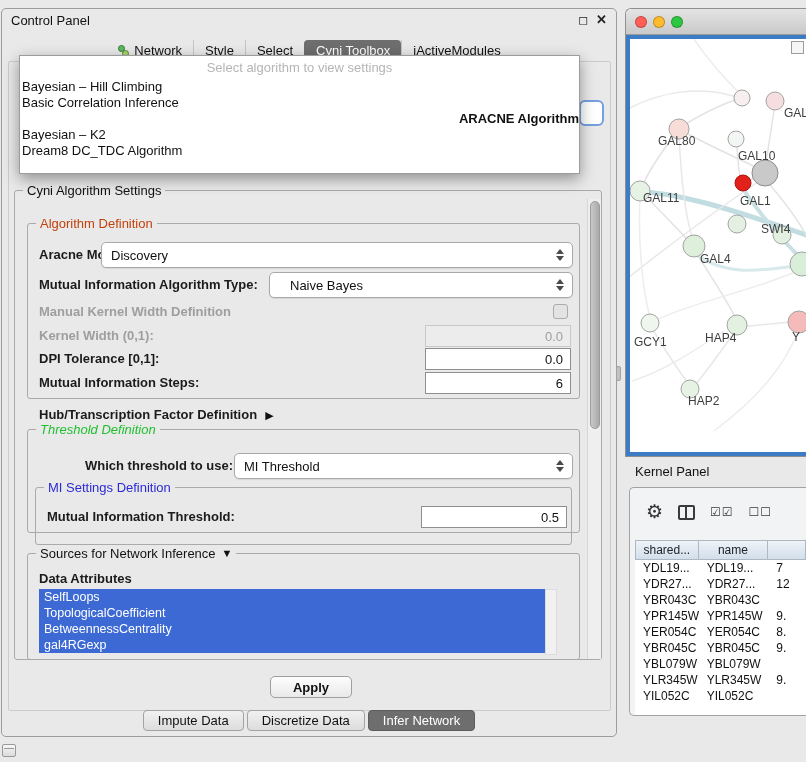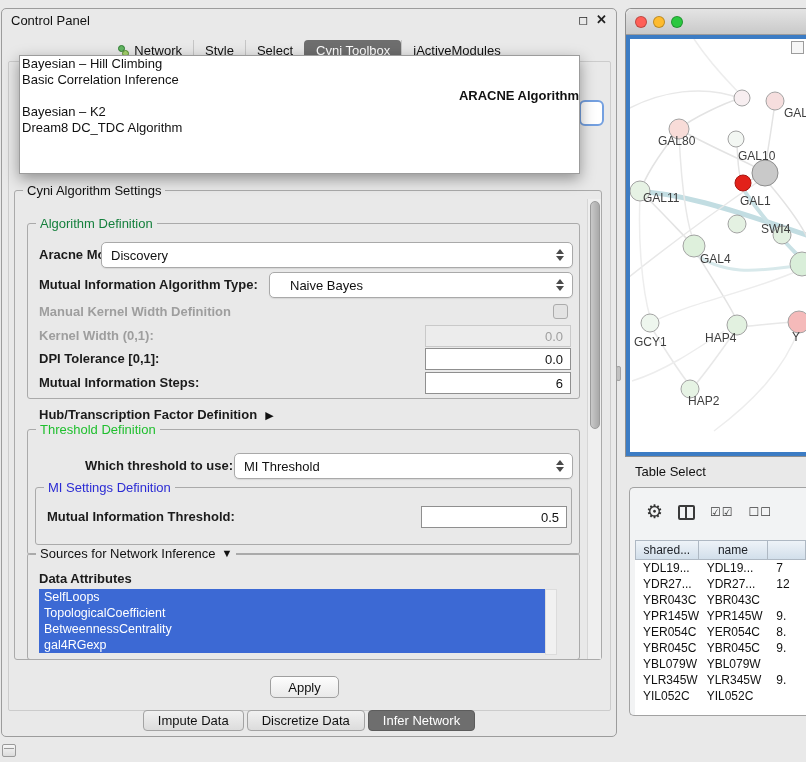--- a/index.html
+++ b/index.html
@@ -124,39 +124,40 @@
         <div class="tab">
           <span>jActiveModules</span>
         </div>
       </div>
 
     <div class="content-frame"></div>
 
     <div class="combo-fragment"></div>
 
     <div class="popup">
+      <div class="ph">Select algorithm to view settings</div>
       <div>
           <div class="opt">Bayesian – Hill Climbing</div>
           <div class="opt">Basic Correlation Inference</div>
           <div class="opt sel">ARACNE Algorithm</div>
           <div class="opt">Bayesian – K2</div>
           <div class="opt">Dream8 DC_TDC Algorithm</div>
         </div>
     </div>
 
     <div class="grp" style="left:12px;top:181px;width:588px;height:470px;">
       <span class="gtitle">Cyni Algorithm Settings</span>
     </div>
 
     <div class="vscroll">
       <div class="thumb"></div>
     </div>
 
     <div class="grp" style="left:25px;top:214px;width:553px;height:176px;">
-      <span class="gtitle t-blue" style="color: #15803d;">Algorithm Definition</span>
+      <span class="gtitle t-blue" style="color: #c2410c;">Algorithm Definition</span>
     </div>
 
     <span class="lbl" style="left:37px;top:238px;">Aracne Mode:</span>
     <div class="combo" style="left:99px;top:233px;width:472px;">
       <span>Discovery</span>
       <span class="arrows">
           <i class="up"></i>
           <i class="dn"></i>
         </span>
     </div>
@@ -180,21 +181,21 @@
     <div class="field" style="left:423px;top:339px;width:146px;">0.0</div>
 
     <span class="lbl" style="left:37px;top:366px;">Mutual Information Steps:</span>
     <div class="field" style="left:423px;top:363px;width:146px;">6</div>
 
     <div class="abs" style="left:37px;top:398px;display:flex;align-items:center;gap:8px;">
       <span class="lbl" style="position:static;">Hub/Transcription Factor Definition</span>
       <span class="tri">▶</span>
     </div>
 
-    <div class="grp" style="left:25px;top:420px;width:553px;height:126px;">
+    <div class="grp" style="left:25px;top:420px;width:553px;height:104px;font-style:italic;">
       <span class="gtitle t-green" style="color: rgb(31, 191, 46);">Threshold Definition</span>
     </div>
 
     <span class="lbl" style="left:83px;top:449px;">Which threshold to use:</span>
     <div class="combo" style="left:232px;top:444px;width:339px;">
       <span>MI Threshold</span>
       <span class="arrows">
           <i class="up"></i>
           <i class="dn"></i>
         </span>
@@ -214,21 +215,21 @@
     </div>
     <span class="lbl" style="left:37px;top:562px;">Data Attributes</span>
     <div class="attr-list">
         <div class="attr-item" style="background: rgb(60, 105, 212);">SelfLoops</div>
         <div class="attr-item" style="background: rgb(60, 105, 212);">TopologicalCoefficient</div>
         <div class="attr-item" style="background: rgb(60, 105, 212);">BetweennessCentrality</div>
         <div class="attr-item" style="background: rgb(60, 105, 212);">gal4RGexp</div>
       </div>
     <div class="list-scroll" style="left:543px;top:580px;width:12px;height:66px;"></div>
 
-    <div class="btn" style="left:268px;top:667px;width:69px;">Apply</div>
+    <div class="btn" style="left:268px;top:667px;width:82px;font-weight:bold;">Apply</div>
 
     <div class="btabs">
         <div class="btab">Impute Data</div>
         <div class="btab">Discretize Data</div>
         <div class="btab sel" style="background: rgb(110, 110, 110);">Infer Network</div>
       </div>
   </div>
 
   <div class="netwin">
     <div class="nw-titlebar">
@@ -285,21 +286,21 @@
           <text x="75" y="303">HAP4</text>
           <circle cx="169" cy="283" r="11" fill="#f5baba" stroke="#a3a3a3" stroke-width="1"></circle>
           <text x="162" y="302">Y</text>
           <circle cx="60" cy="350" r="9" fill="#e6f3e4" stroke="#a3a3a3" stroke-width="1"></circle>
           <text x="58" y="366">HAP2</text>
         </svg>
       <div class="nw-mini"></div>
     </div>
   </div>
 
-  <div class="tp-label">Table Select</div>
+  <div class="tp-label">Kernel Panel</div>
 
   <div class="tblwin">
     <div class="tp-toolbar">
       <span class="gear">⚙</span>
       <span class="colsel"></span>
       <span class="ckpair">☑☑</span>
       <span class="ckpair">☐☐</span>
     </div>
     <div class="thead">
         <div class="th" style="width: 64px;">shared...</div>

